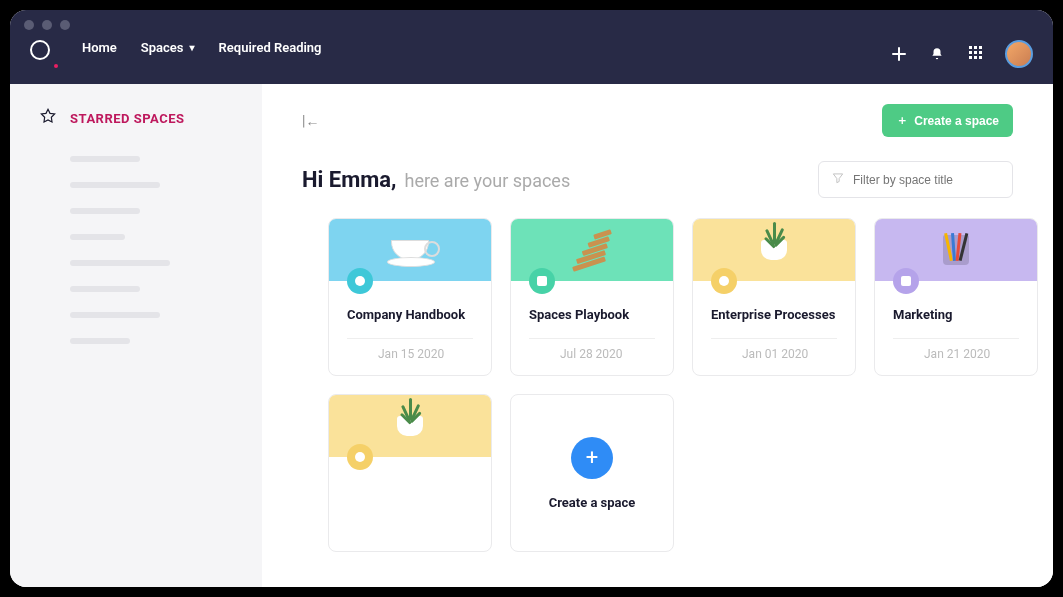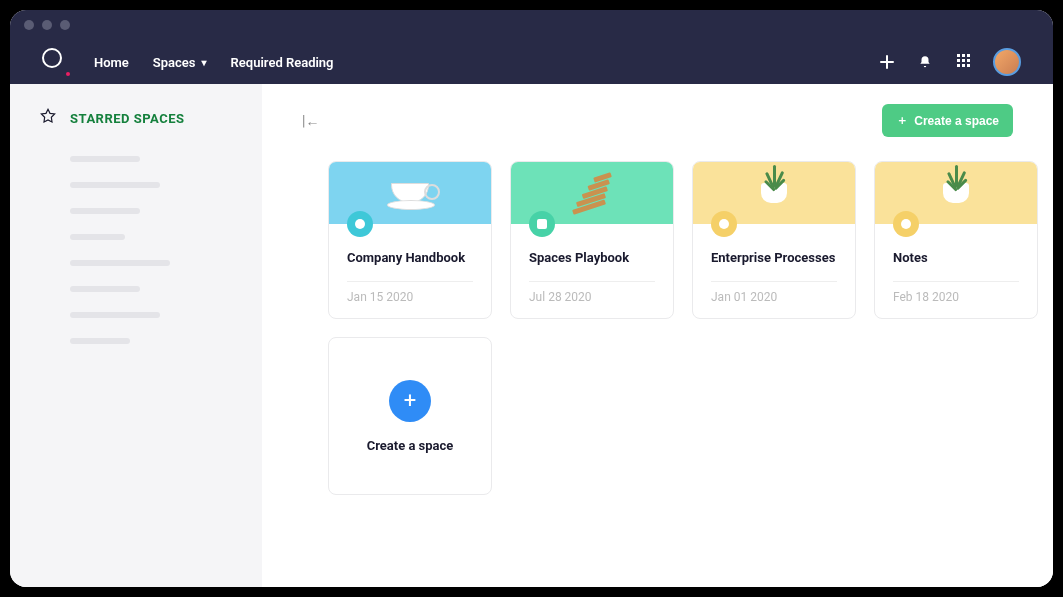--- a/index.html
+++ b/index.html
@@ -1,35 +1,35 @@
 <!DOCTYPE html>
 <html><head>
   <meta charset="utf-8">
   <style>
     * { margin: 0; padding: 0; box-sizing: border-box; }
     body { font-family: -apple-system, BlinkMacSystemFont, 'Segoe UI', Roboto, sans-serif; background: #000; padding: 10px; }
     .window { background: #fff; border-radius: 16px; overflow: hidden; width: 1043px; height: 577px; }
     .titlebar { background: #282a46; height: 30px; display: flex; align-items: center; padding: 0 14px; gap: 8px; }
     .dot { width: 10px; height: 10px; border-radius: 50%; background: #5a5c74; }
-    .navbar { background: #282a46; height: 44px; display: flex; align-items: center; padding: 0 32px; color: #fff; }
+    .navbar { background: #282a46; height: 44px; display: flex; align-items: flex-start; padding: 0 20px; color: #fff; }
     .logo { width: 28px; height: 28px; position: relative; margin-right: 24px; }
     .logo::before { content:""; position:absolute; width:16px; height:16px; border:2px solid #fff; border-radius:50%; left:0; top:0; }
     .logo::after { content:""; position:absolute; width:4px; height:4px; background:#e91e63; border-radius:50%; right:0; bottom:0; }
     .nav-item { font-size: 13px; font-weight: 600; margin-right: 24px; color: #fff; cursor: pointer; display:flex; align-items:center; gap:6px; }
     .nav-chevron { font-size: 10px; }
     .nav-right { margin-left: auto; display: flex; align-items: center; gap: 22px; }
     .nav-icon { width: 16px; height: 16px; cursor: pointer; display:flex; align-items:center; justify-content:center; }
     .nav-icon svg { fill: #fff; }
     .apps-icon { display:grid; grid-template-columns: repeat(3,3px); grid-template-rows: repeat(3,3px); gap:2px; }
     .apps-icon span { background:#fff; width:3px; height:3px; }
     .avatar { width: 28px; height: 28px; border-radius: 50%; background: linear-gradient(135deg,#f3a868,#c97d52); border:2px solid #5a9de0; cursor:pointer; }
     .content { display: flex; height: calc(100% - 74px); }
     .sidebar { width: 252px; background: #f5f5f7; padding: 24px 30px; }
     .sidebar-item { display: flex; align-items: center; gap: 14px; margin-bottom: 28px; cursor:pointer; }
-    .sidebar-label { font-size: 13px; font-weight: 700; letter-spacing: 0.5px; color: #15803d; }
+    .sidebar-label { font-size: 13px; font-weight: 700; letter-spacing: 0.5px; color: #be185d; }
     .star-icon svg, .spaces-icon svg, .chevron-icon svg { stroke:#1a1a2e; fill:none; stroke-width:1.8; }
     .placeholder-lines { margin-top: 20px; padding-left: 30px; }
     .ph-line { height: 6px; background: #e4e4e8; border-radius: 3px; margin-bottom: 20px; }
     .main { flex: 1; padding: 20px 40px; overflow-y:auto; position:relative; background:#fff; }
     .top-row { display:flex; justify-content:space-between; align-items:center; margin-bottom:24px; }
     .collapse-icon { color:#888; cursor:pointer; font-size:14px; }
     .btn-create { background:#4ecb85; color:#fff; border:none; border-radius:6px; padding:8px 14px; font-size:12px; font-weight:600; cursor:pointer; display:flex; align-items:center; gap:6px; }
     .header-row { display:flex; justify-content:space-between; align-items:center; margin-bottom:20px; }
     .greeting { font-size:22px; font-weight:700; color:#1a1a2e; }
     .greeting-sub { font-size:18px; font-weight:400; color:#aaa; margin-left:4px; }
@@ -38,21 +38,21 @@
     .filter-icon svg { stroke:#bbb; fill:none; stroke-width:1.5; }
     .grid { display:grid; grid-template-columns: repeat(4, 164px); gap:18px;padding-left:26px; }
     .card { border:1px solid #eaeaec; border-radius:8px; overflow:hidden; cursor:pointer; height:158px; position:relative; }
     .card-top { height:62px; position:relative; display:flex; align-items:center; justify-content:center; }
     .card-badge { position:absolute; bottom:-13px; left:18px; width:26px; height:26px; border-radius:50%; display:flex; align-items:center; justify-content:center; }
     .card-badge::after { content:""; width:10px; height:10px; background:#fff; border-radius:2px; }
     .card-badge.circle::after { border-radius:50%; }
     .card-body { padding:26px 18px 14px; }
     .card-title { font-size:13px; font-weight:700; color:#1a1a2e; margin-bottom:16px; }
     .card-divider { height:1px; background:#eee; margin-bottom:8px; }
-    .card-date { font-size:12px; color:#bbb; }
+    .card-date { font-size:12px; color:#bbb;margin-left:31px; }
     .card-create { display:flex; flex-direction:column; align-items:center; justify-content:center; gap:16px; height:158px; border:1px solid #eaeaec; border-radius:8px; cursor:pointer; }
     .create-circle { width:42px; height:42px; background:#2f8cf6; border-radius:50%; display:flex; align-items:center; justify-content:center; color:#fff; font-size:22px; }
     .create-label { font-size:13px; font-weight:700; color:#1a1a2e; }
     
     .cup { width:38px; height:20px; background:#fff; border-radius:0 0 18px 18px; position:relative; border:1px solid #ddd; }
     .cup::before { content:""; position:absolute; width:12px; height:12px; border:2px solid #ddd; border-radius:50%; right:-12px; top:0; }
     .cup::after { content:""; position:absolute; width:46px; height:8px; background:#fff; border:1px solid #ddd; border-radius:50%; bottom:-8px; left:-5px; }
     .stairs { display:flex; flex-direction:column; gap:1px; transform:rotate(-18deg); }
     .stairs span { background:#c9924f; height:5px; border-radius:1px; }
     .stairs span:nth-child(1){width:18px;margin-left:30px;} .stairs span:nth-child(2){width:22px;margin-left:22px;} .stairs span:nth-child(3){width:26px;margin-left:14px;} .stairs span:nth-child(4){width:30px;margin-left:6px;} .stairs span:nth-child(5){width:34px;}
@@ -135,20 +135,34 @@
 
     <div class="main">
       <div class="top-row">
         <div class="collapse-icon">|←</div>
         <button class="btn-create">
           <span>＋</span>
           <span>Create a space</span>
         </button>
       </div>
 
+      <div class="header-row">
+        <div>
+          <span class="greeting">Hi Emma,</span>
+          <span class="greeting-sub">here are your spaces</span>
+        </div>
+        <div class="filter-box">
+          <span class="filter-icon">
+            <svg width="14" height="14" viewBox="0 0 24 24">
+                <path d="M4 5h16l-6 8v5l-4 2v-7z"></path>
+              </svg>
+          </span>
+          <input type="text" placeholder="Filter by space title" style="">
+        </div>
+      </div>
 
       <div class="grid">
 
         <div class="card">
           <div class="card-top" style="background:#7ed4f0">
             <div class="cup"></div>
             <div class="card-badge circle" style="background:#3ec8d8"></div>
           </div>
           <div class="card-body">
             <div class="card-title">Company Handbook</div>
@@ -190,40 +204,51 @@
             <div class="card-badge circle" style="background:#f5d068"></div>
           </div>
           <div class="card-body">
             <div class="card-title">Enterprise Processes</div>
             <div class="card-divider"></div>
             <div class="card-date">Jan 01 2020</div>
           </div>
         </div>
 
 
+        <div class="card">
+          <div class="card-top" style="background:#c7b8f0">
+            <div class="pencils">
+                <span></span>
+                <span></span>
+                <span></span>
+                <span></span>
+              </div>
+            <div class="card-badge" style="background:#b5a3ea"></div>
+          </div>
+          <div class="card-body">
+            <div class="card-title">Marketing</div>
+            <div class="card-divider"></div>
+            <div class="card-date">Jan 21 2020</div>
+          </div>
+        </div>
 
         <div class="card">
           <div class="card-top" style="background:#fae29a">
             <div class="plant">
               <div class="leaves">
                   <span></span>
                   <span></span>
                   <span></span>
                   <span></span>
                   <span></span>
                 </div>
               <div class="pot"></div>
             </div>
             <div class="card-badge circle" style="background:#f5d068"></div>
           </div>
-          <div class="card-body">
-            <div class="card-title">Notes</div>
-            <div class="card-divider"></div>
-            <div class="card-date">Feb 18 2020</div>
-          </div>
         </div>
 
         <div class="card-create">
           <div class="create-circle">+</div>
           <div class="create-label">Create a space</div>
         </div>
       </div>
     </div>
   </div>
 </div>

